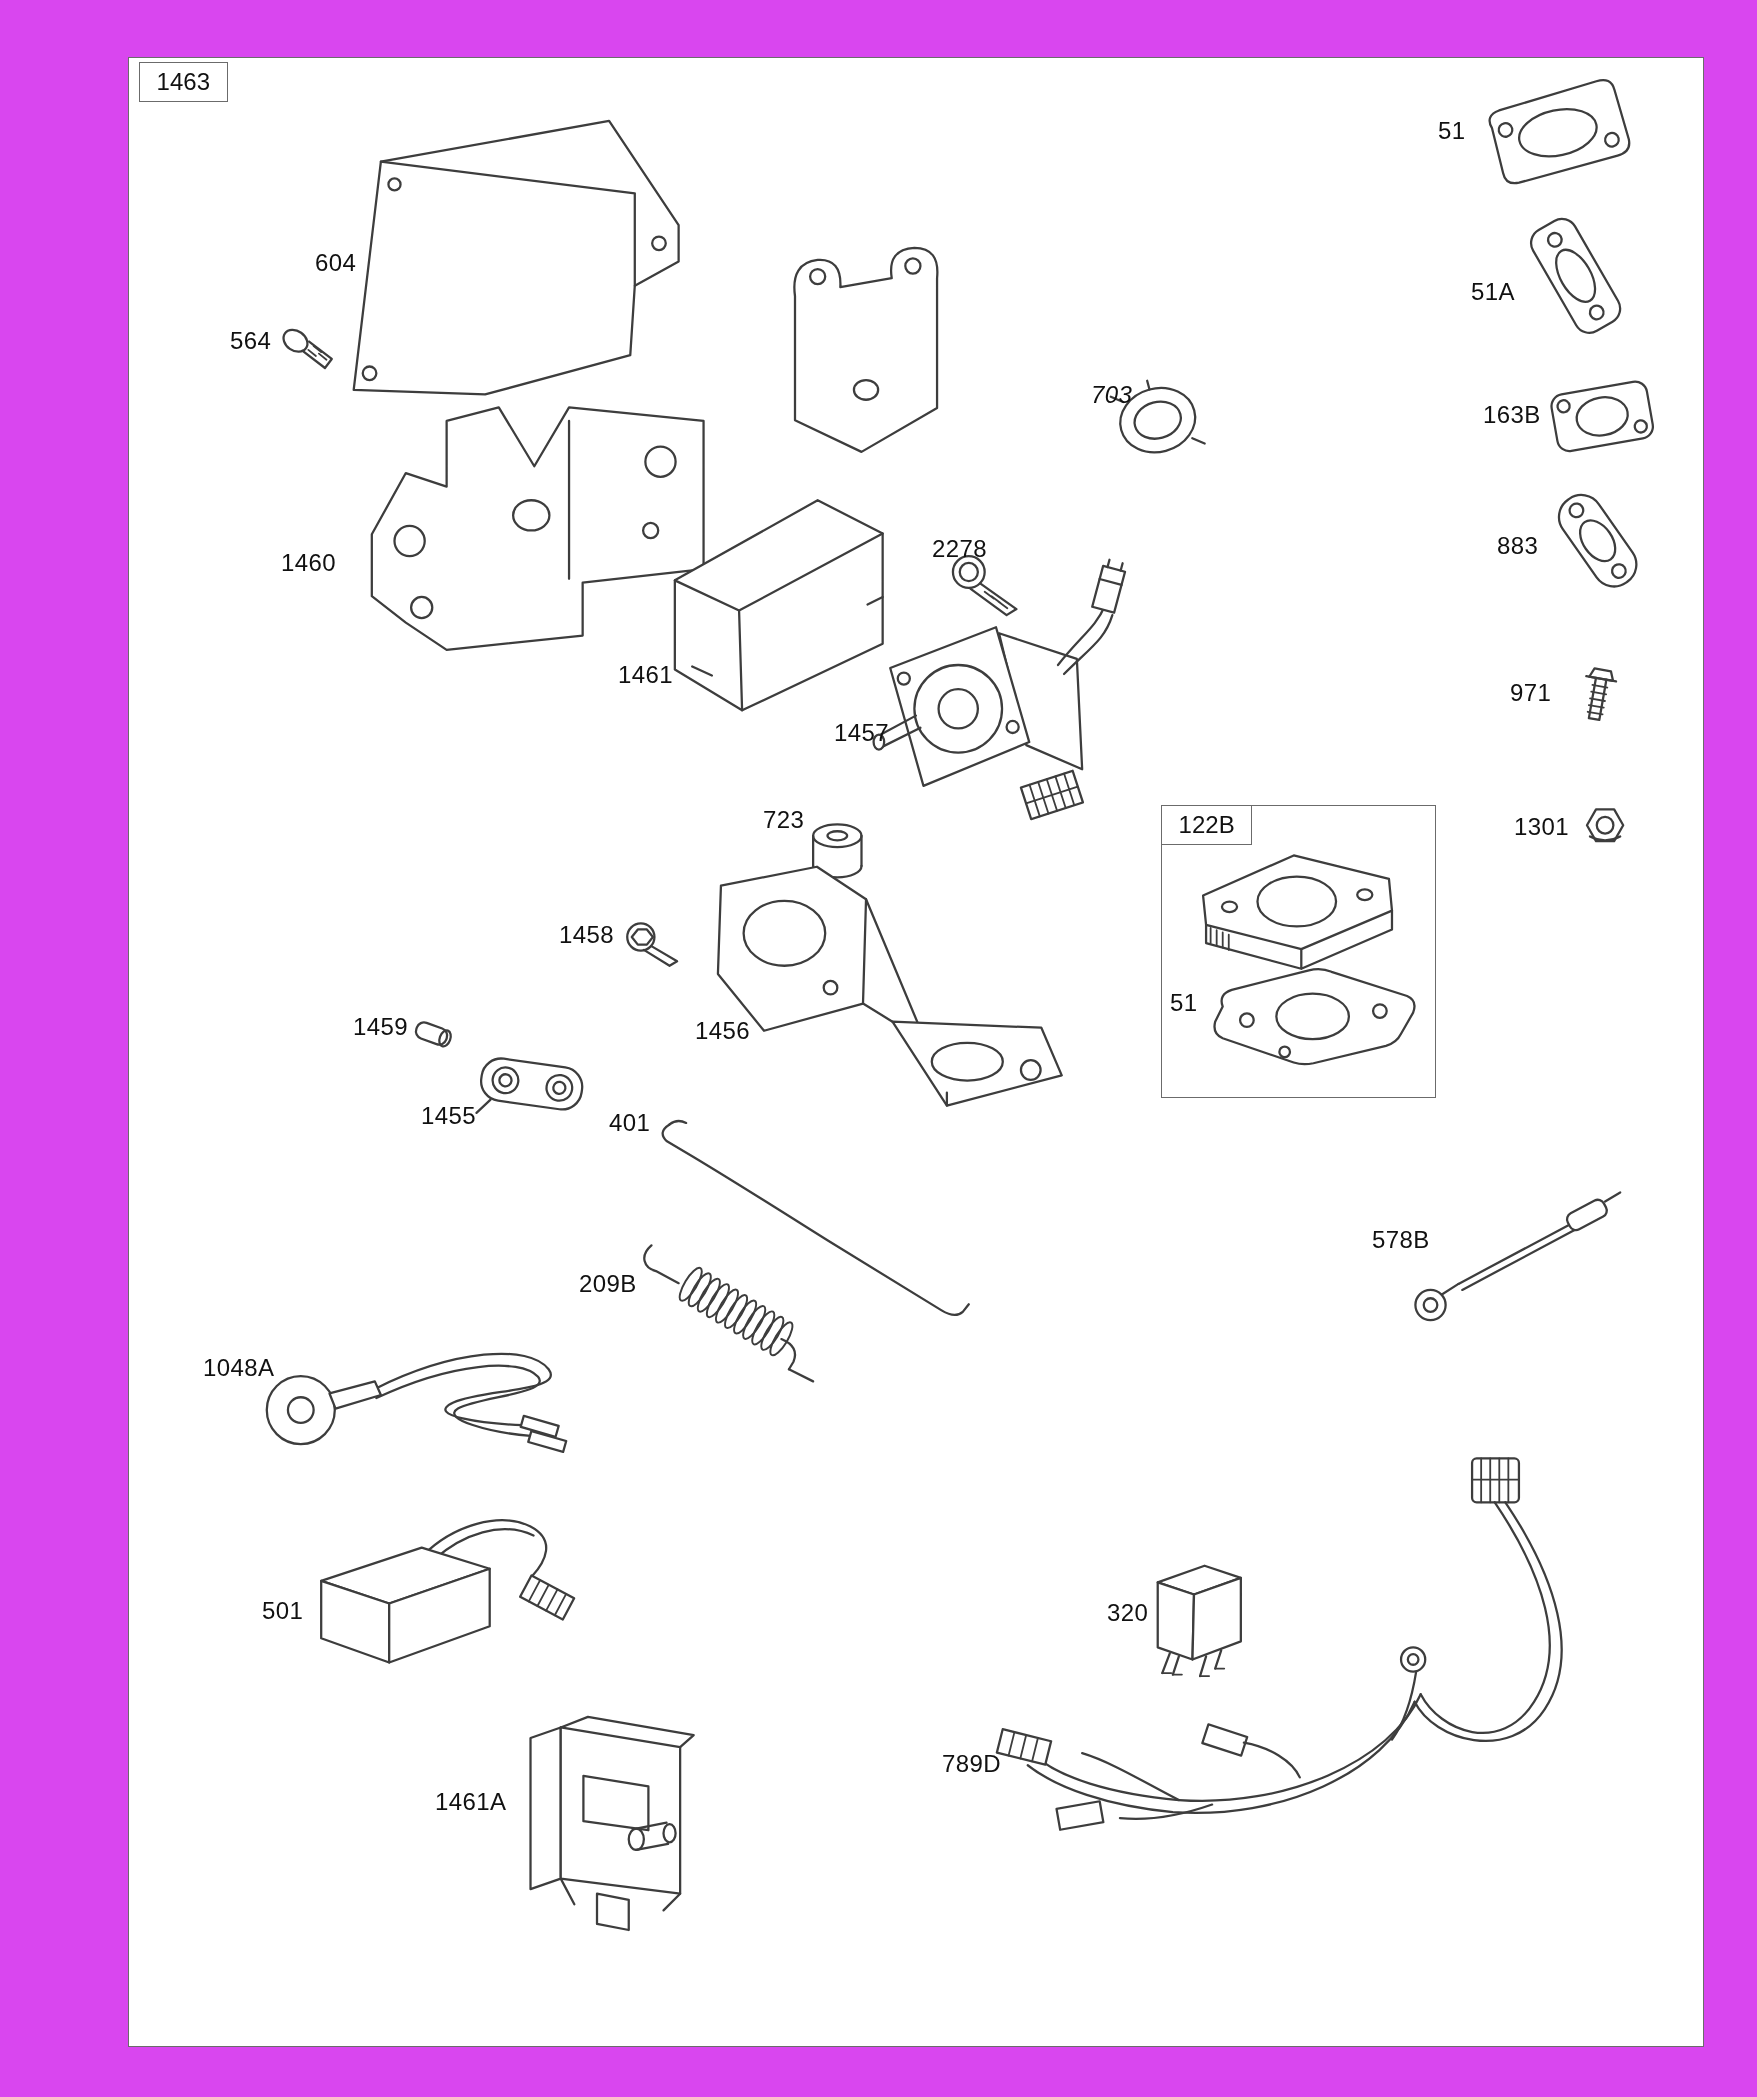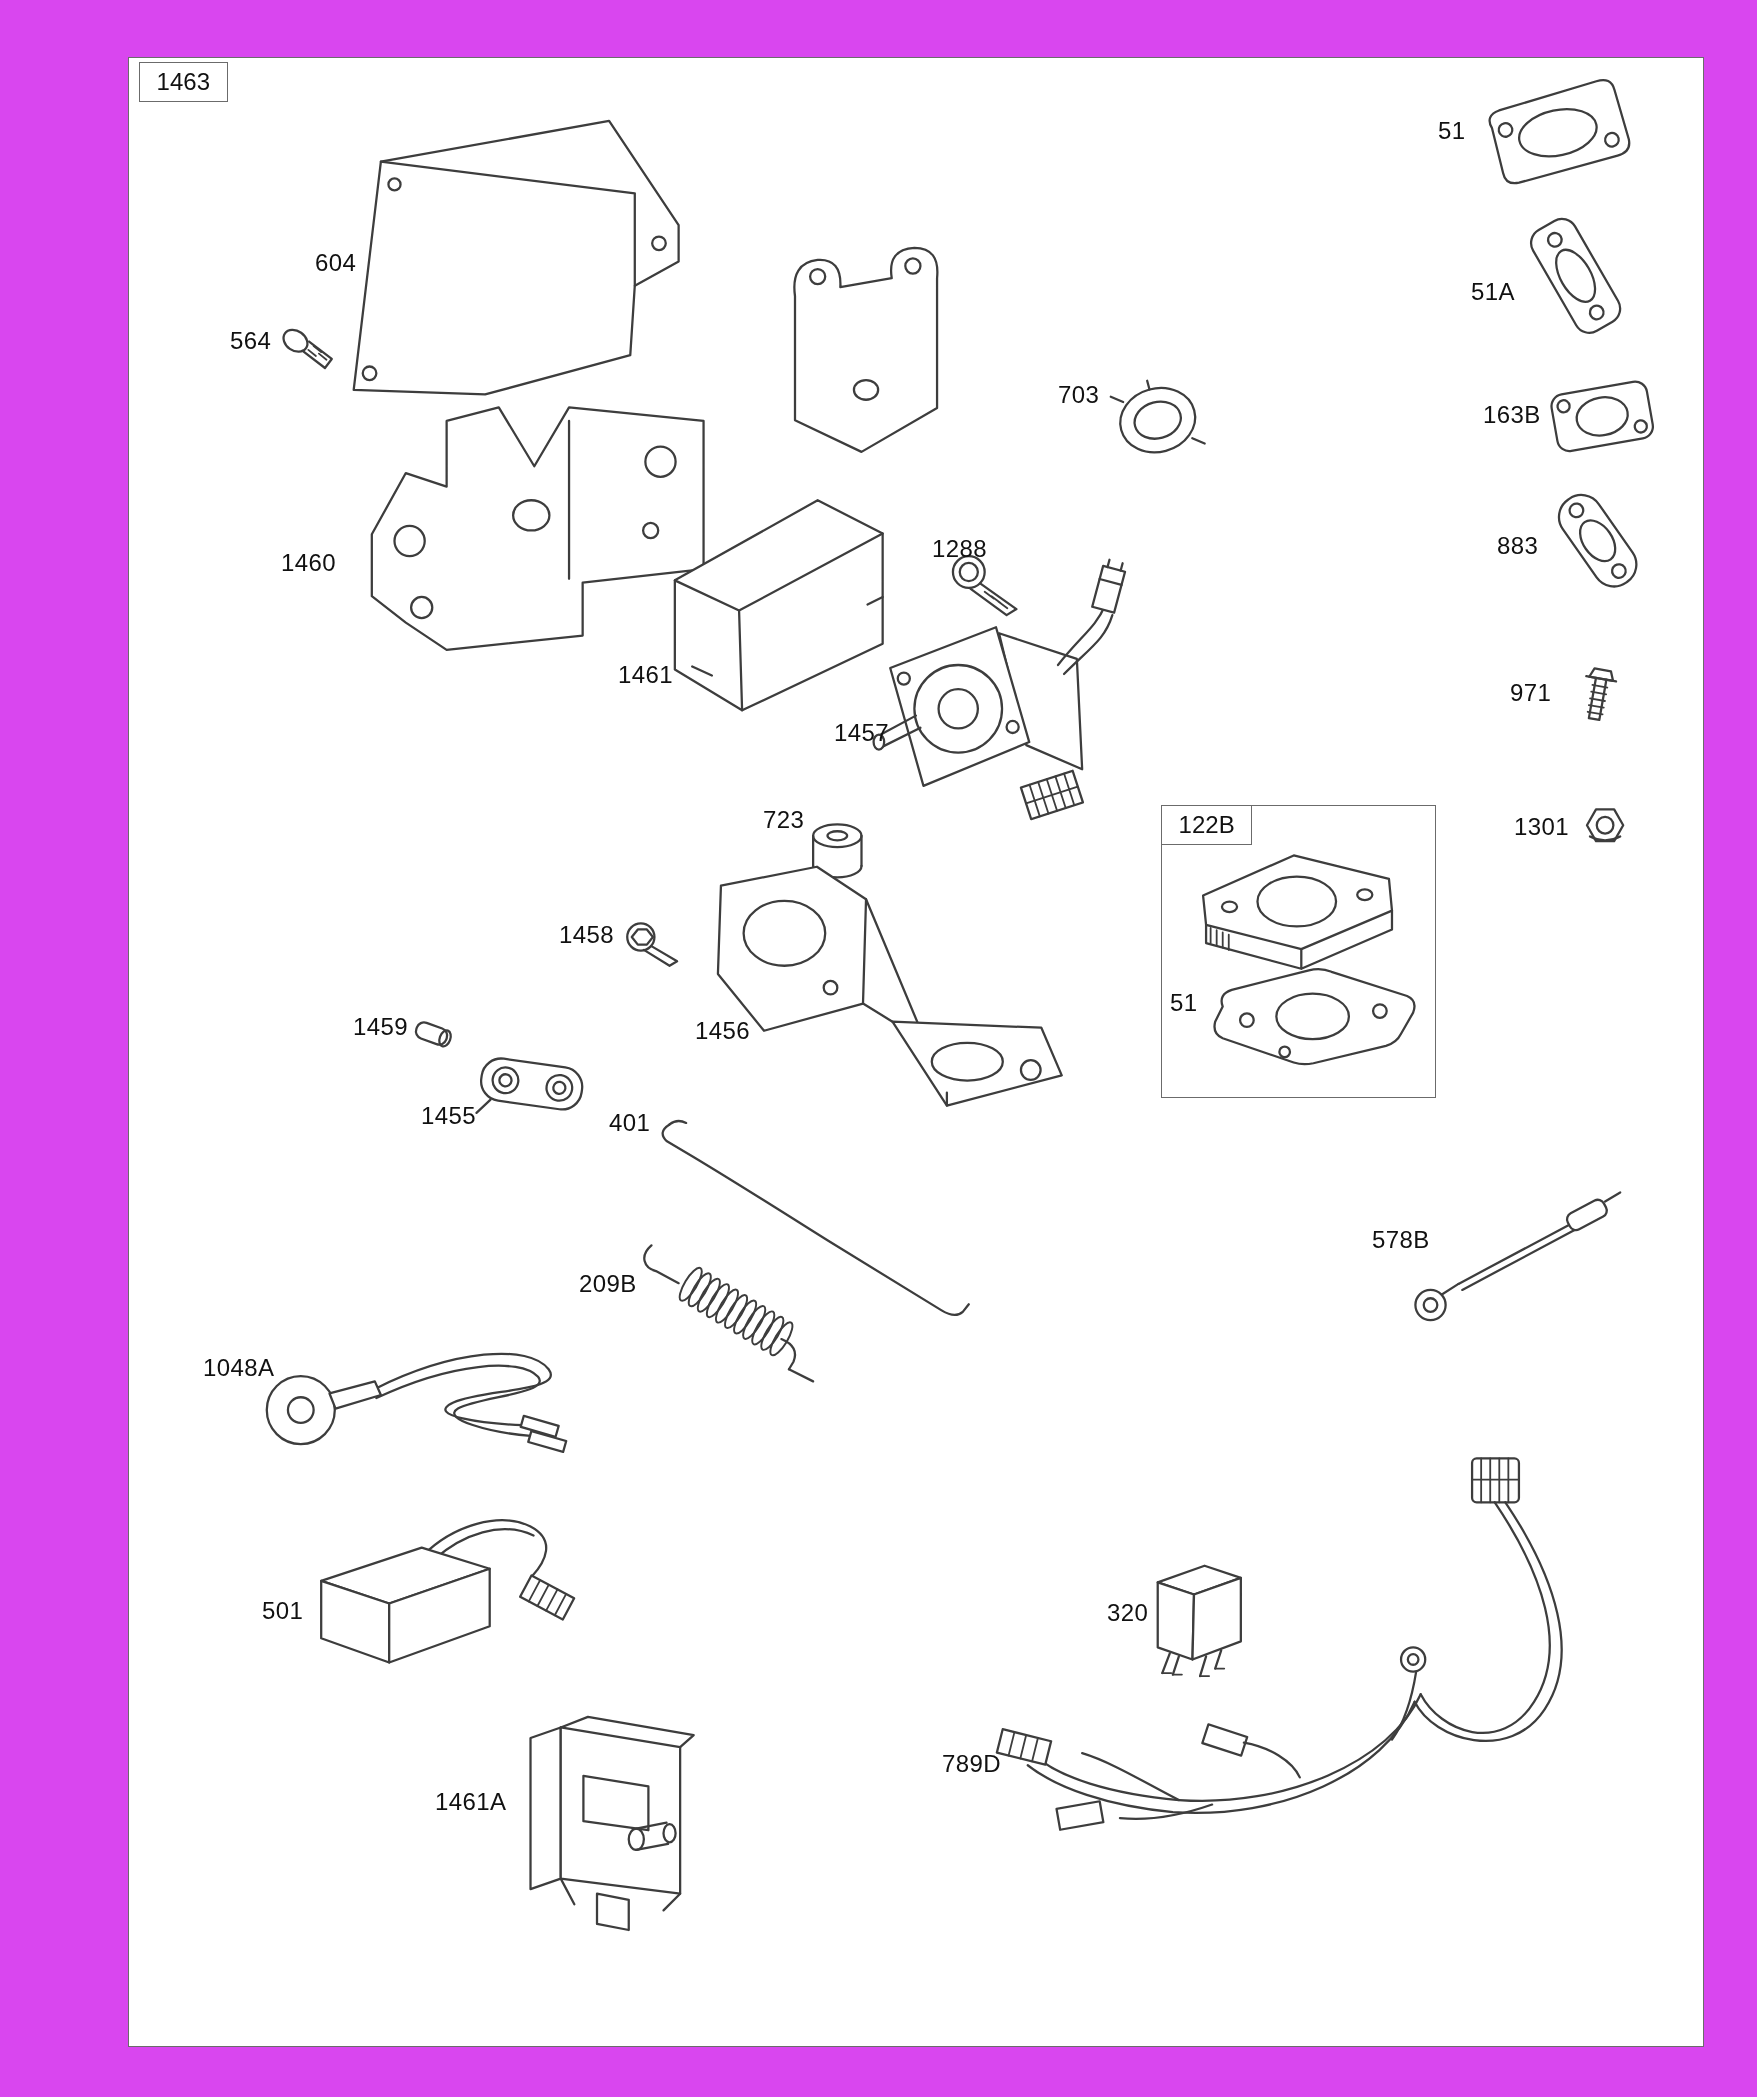--- a/index.html
+++ b/index.html
@@ -296,28 +296,28 @@
       <g transform="rotate(18 1622 2302)">
           <rect x="1594" y="2290" width="54" height="26" fill="#fff"></rect>
         </g>
       <path d="M1646 2306 C1680 2312 1710 2330 1720 2352"></path>
     </g>
   </svg>
 
   <div class="plabel" style="left:1438px;top:117px;">51</div>
   <div class="plabel" style="left:315px;top:233px;margin-top:16px;">604</div>
   <div class="plabel" style="left:230px;top:327px;">564</div>
-  <div class="plabel" style="left:1058px;top:381px;">703</div>
+  <div class="plabel" style="left:1091px;top:381px;font-style:italic;">703</div>
   <div class="plabel" style="left:1471px;top:278px;">51A</div>
   <div class="plabel" style="left:1483px;top:401px;">163B</div>
   <div class="plabel" style="left:1497px;top:532px;">883</div>
   <div class="plabel" style="left:1510px;top:679px;">971</div>
   <div class="plabel" style="left:1514px;top:813px;">1301</div>
   <div class="plabel" style="left:281px;top:549px;">1460</div>
-  <div class="plabel" style="left:932px;top:535px;">1288</div>
+  <div class="plabel" style="left:932px;top:535px;">2278</div>
   <div class="plabel" style="left:618px;top:661px;">1461</div>
   <div class="plabel" style="left:834px;top:719px;">1457</div>
   <div class="plabel" style="left:763px;top:806px;">723</div>
   <div class="plabel" style="left:1170px;top:989px;">51</div>
   <div class="plabel" style="left:559px;top:921px;">1458</div>
   <div class="plabel" style="left:695px;top:1017px;">1456</div>
   <div class="plabel" style="left:353px;top:1013px;">1459</div>
   <div class="plabel" style="left:421px;top:1102px;">1455</div>
   <div class="plabel" style="left:609px;top:1109px;">401</div>
   <div class="plabel" style="left:579px;top:1257px;margin-top:13px;">209B</div>

